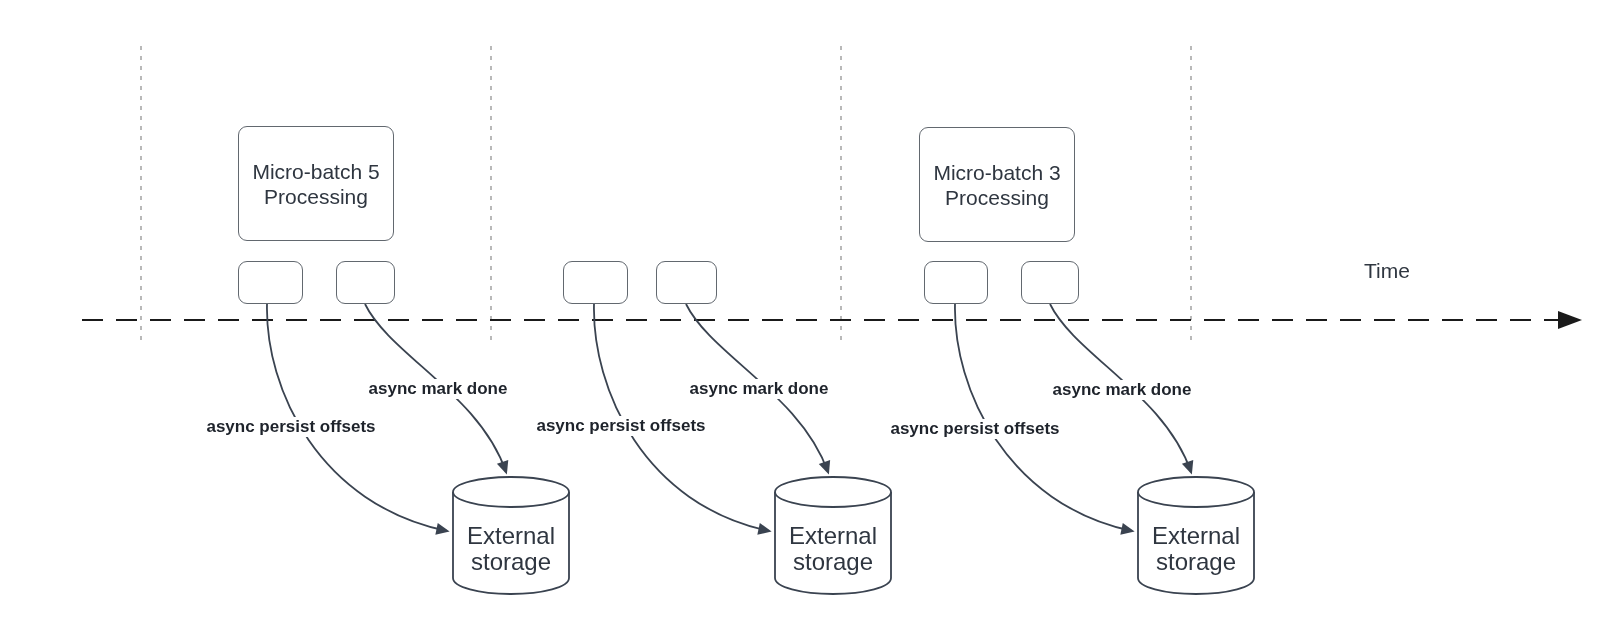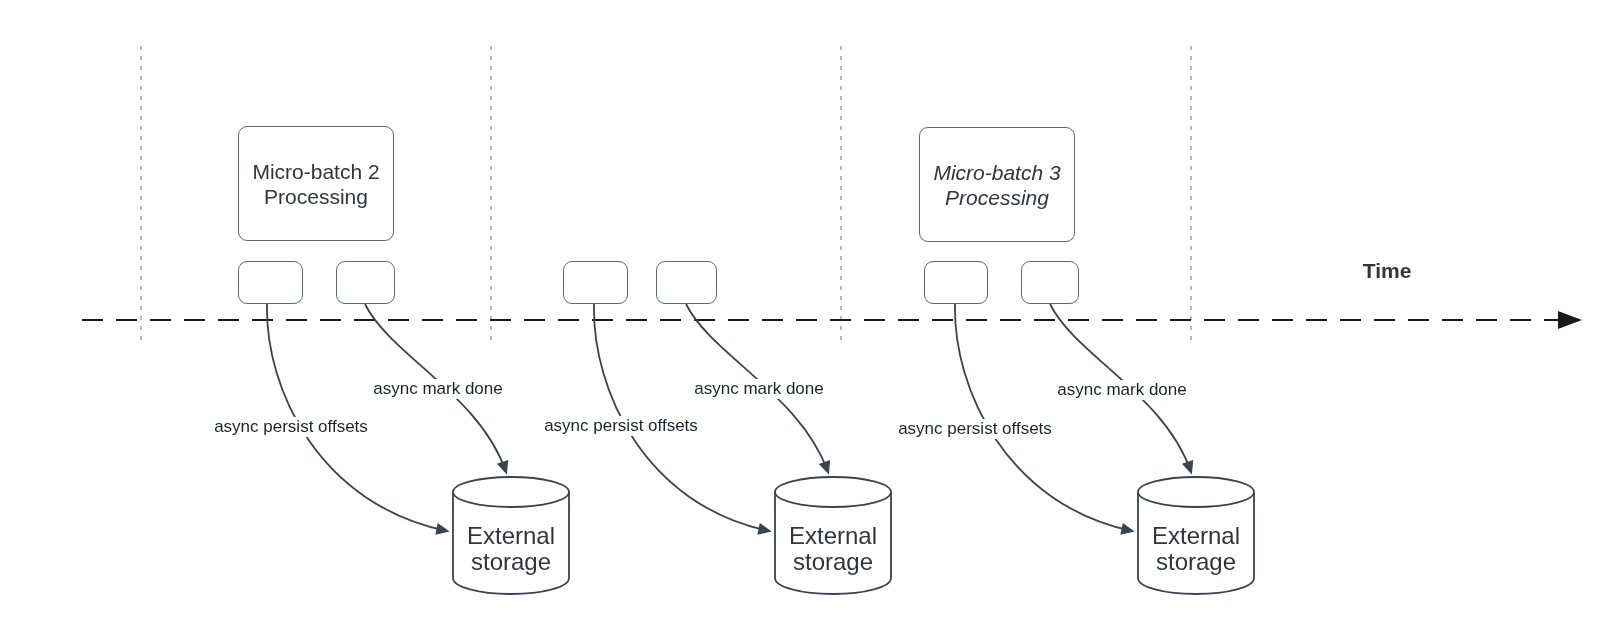--- a/index.html
+++ b/index.html
@@ -75,33 +75,32 @@
     padding-top:26px;
     display:flex;align-items:center;justify-content:center;
     text-align:center;
     font-size:24px;line-height:26px;
     color:var(--text);
   }
   .arrow-label{
     position:absolute;
     transform:translate(-50%,-50%);
     font-size:17px;
-    font-weight:normal;
+    font-weight:bold;
     white-space:nowrap;
     color:var(--label-text);
     background:#fff;
     padding:0 3px;
   }
   .time-label{
     position:absolute;
     transform:translate(-50%,-50%);
     font-size:21px;
     color:var(--text);
     white-space:nowrap;
-    font-weight:bold;
   }
 </style>
 </head>
 <body>
 
 <div class="canvas">
 
   <svg class="layer" width="1600" height="642" viewBox="0 0 1600 642">
     <defs>
       <marker id="arr" viewBox="0 0 12 12" refX="9" refY="6" markerWidth="16" markerHeight="16" markerUnits="userSpaceOnUse" orient="auto">
@@ -120,21 +119,21 @@
     <path class="curve" marker-end="url(#arr)" d="M267,304 C265,390 320,505 447,531"></path>
     <path class="curve" marker-end="url(#arr)" d="M365,304 C390,355 480,395 506,472"></path>
 
     <path class="curve" marker-end="url(#arr)" d="M594,304 C592,390 645,505 769,531"></path>
     <path class="curve" marker-end="url(#arr)" d="M686,304 C711,355 801,395 828,472"></path>
 
     <path class="curve" marker-end="url(#arr)" d="M955,304 C953,390 1008,505 1132,531"></path>
     <path class="curve" marker-end="url(#arr)" d="M1050,304 C1075,355 1165,395 1191,472"></path>
   </svg>
 
-  <div class="batch-box" style="left:238px;top:126px;">Micro-batch 2 Processing</div>
+  <div class="batch-box" style="left:238px;top:126px;">Micro-batch 5 Processing</div>
   <div class="task-box" style="left:238px;top:261px;width:65px;"></div>
   <div class="task-box" style="left:336px;top:261px;width:59px;"></div>
   <div class="arrow-label" style="left:291px;top:427px;">async persist offsets</div>
   <div class="arrow-label" style="left:438px;top:389px;">async mark done</div>
   <div class="storage" style="left:451px;top:476px;">
     <svg width="120" height="120" viewBox="0 0 120 120">
       <path class="cyl" d="M2,16 L2,102 C2,111 28,118 60,118 C92,118 118,111 118,102 L118,16"></path>
       <ellipse class="cyl" cx="60" cy="16" rx="58" ry="15"></ellipse>
     </svg>
     <div class="storage-label">External storage</div>
@@ -145,21 +144,21 @@
   <div class="arrow-label" style="left:621px;top:426px;">async persist offsets</div>
   <div class="arrow-label" style="left:759px;top:389px;">async mark done</div>
   <div class="storage" style="left:773px;top:476px;">
     <svg width="120" height="120" viewBox="0 0 120 120">
       <path class="cyl" d="M2,16 L2,102 C2,111 28,118 60,118 C92,118 118,111 118,102 L118,16"></path>
       <ellipse class="cyl" cx="60" cy="16" rx="58" ry="15"></ellipse>
     </svg>
     <div class="storage-label">External storage</div>
   </div>
 
-  <div class="batch-box" style="left:919px;top:127px;font-style:italic;">Micro-batch 3 Processing</div>
+  <div class="batch-box" style="left:919px;top:127px;">Micro-batch 3 Processing</div>
   <div class="task-box" style="left:924px;top:261px;width:64px;"></div>
   <div class="task-box" style="left:1021px;top:261px;width:58px;"></div>
   <div class="arrow-label" style="left:975px;top:429px;">async persist offsets</div>
   <div class="arrow-label" style="left:1122px;top:390px;">async mark done</div>
   <div class="storage" style="left:1136px;top:476px;">
     <svg width="120" height="120" viewBox="0 0 120 120">
       <path class="cyl" d="M2,16 L2,102 C2,111 28,118 60,118 C92,118 118,111 118,102 L118,16"></path>
       <ellipse class="cyl" cx="60" cy="16" rx="58" ry="15"></ellipse>
     </svg>
     <div class="storage-label">External storage</div>

